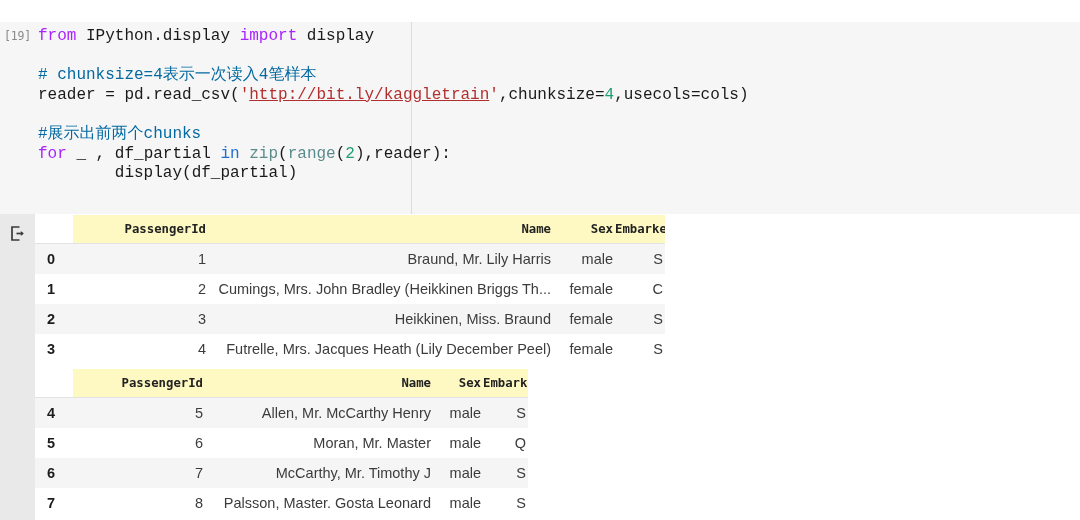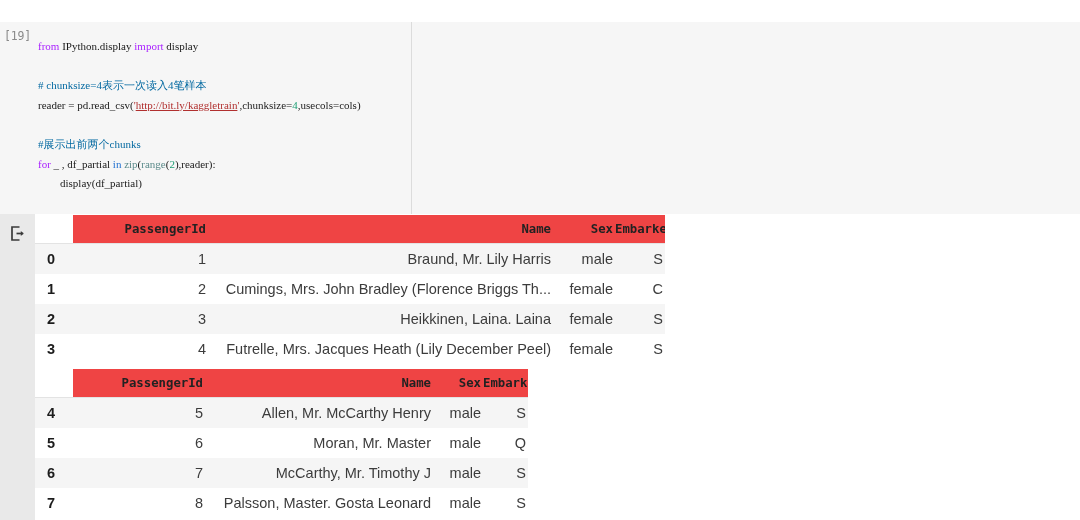--- a/index.html
+++ b/index.html
@@ -41,24 +41,24 @@
     width: 34px;
     text-align: left;
     font-family: "DejaVu Sans Mono", "Liberation Mono", monospace;
     font-size: 11.5px;
     color: #8a8a8a;
     letter-spacing: -0.2px;
   }
   .code-area {
     position: absolute;
     left: 38px;
-    top: 15px;
+    top: 5px;
     right: 0;
-    font-family: Liberation Serif, serif;
-    font-size: 11px;
+    font-family: Liberation Mono, monospace;
+    font-size: 16px;
     line-height: 19.6px;
     color: #1a1a1a;
     white-space: pre;
   }
   .code-line { height: 19.6px; }
   .kw        { color: #aa22ff; }
   .kw-blue   { color: #1f6fd0; text-align: right; }
   .builtin   { color: #5c8b8b; }
   .comment   { color: #0369a1; }
   .str       { color: #b1302f; }
@@ -111,21 +111,21 @@
     overflow: hidden;
   }
   table.df thead th {
     font-family: "DejaVu Sans Mono", "Liberation Mono", monospace;
     font-size: 12.3px;
     font-weight: 700;
     color: #222222;
     text-align: right;
     height: 28px;
     padding-right: 2px;
-    background: #ef4444;
+    background: #fef9c3;
     border-bottom: 1px solid #e3e3e3;
   }
   table.df tbody td {
     font-family: "Liberation Sans", sans-serif;
     font-size: 14.5px;
     color: #3c3c3c;
     text-align: right;
     height: 30px;
     padding-right: 2px;
   }
@@ -209,28 +209,28 @@
             <tr class="odd">
               <th class="idx">0</th>
               <td>1</td>
               <td>Braund, Mr. Lily Harris</td>
               <td>male</td>
               <td class="pad-right">S</td>
             </tr>
             <tr class="even">
               <th class="idx">1</th>
               <td>2</td>
-              <td>Cumings, Mrs. John Bradley (Florence Briggs Th...</td>
+              <td>Cumings, Mrs. John Bradley (Heikkinen Briggs Th...</td>
               <td>female</td>
               <td class="pad-right">C</td>
             </tr>
             <tr class="odd">
               <th class="idx">2</th>
               <td>3</td>
-              <td>Heikkinen, Laina. Laina</td>
+              <td>Heikkinen, Miss. Braund</td>
               <td>female</td>
               <td class="pad-right">S</td>
             </tr>
             <tr class="even">
               <th class="idx">3</th>
               <td>4</td>
               <td>Futrelle, Mrs. Jacques Heath (Lily December Peel)</td>
               <td>female</td>
               <td class="pad-right">S</td>
             </tr>

